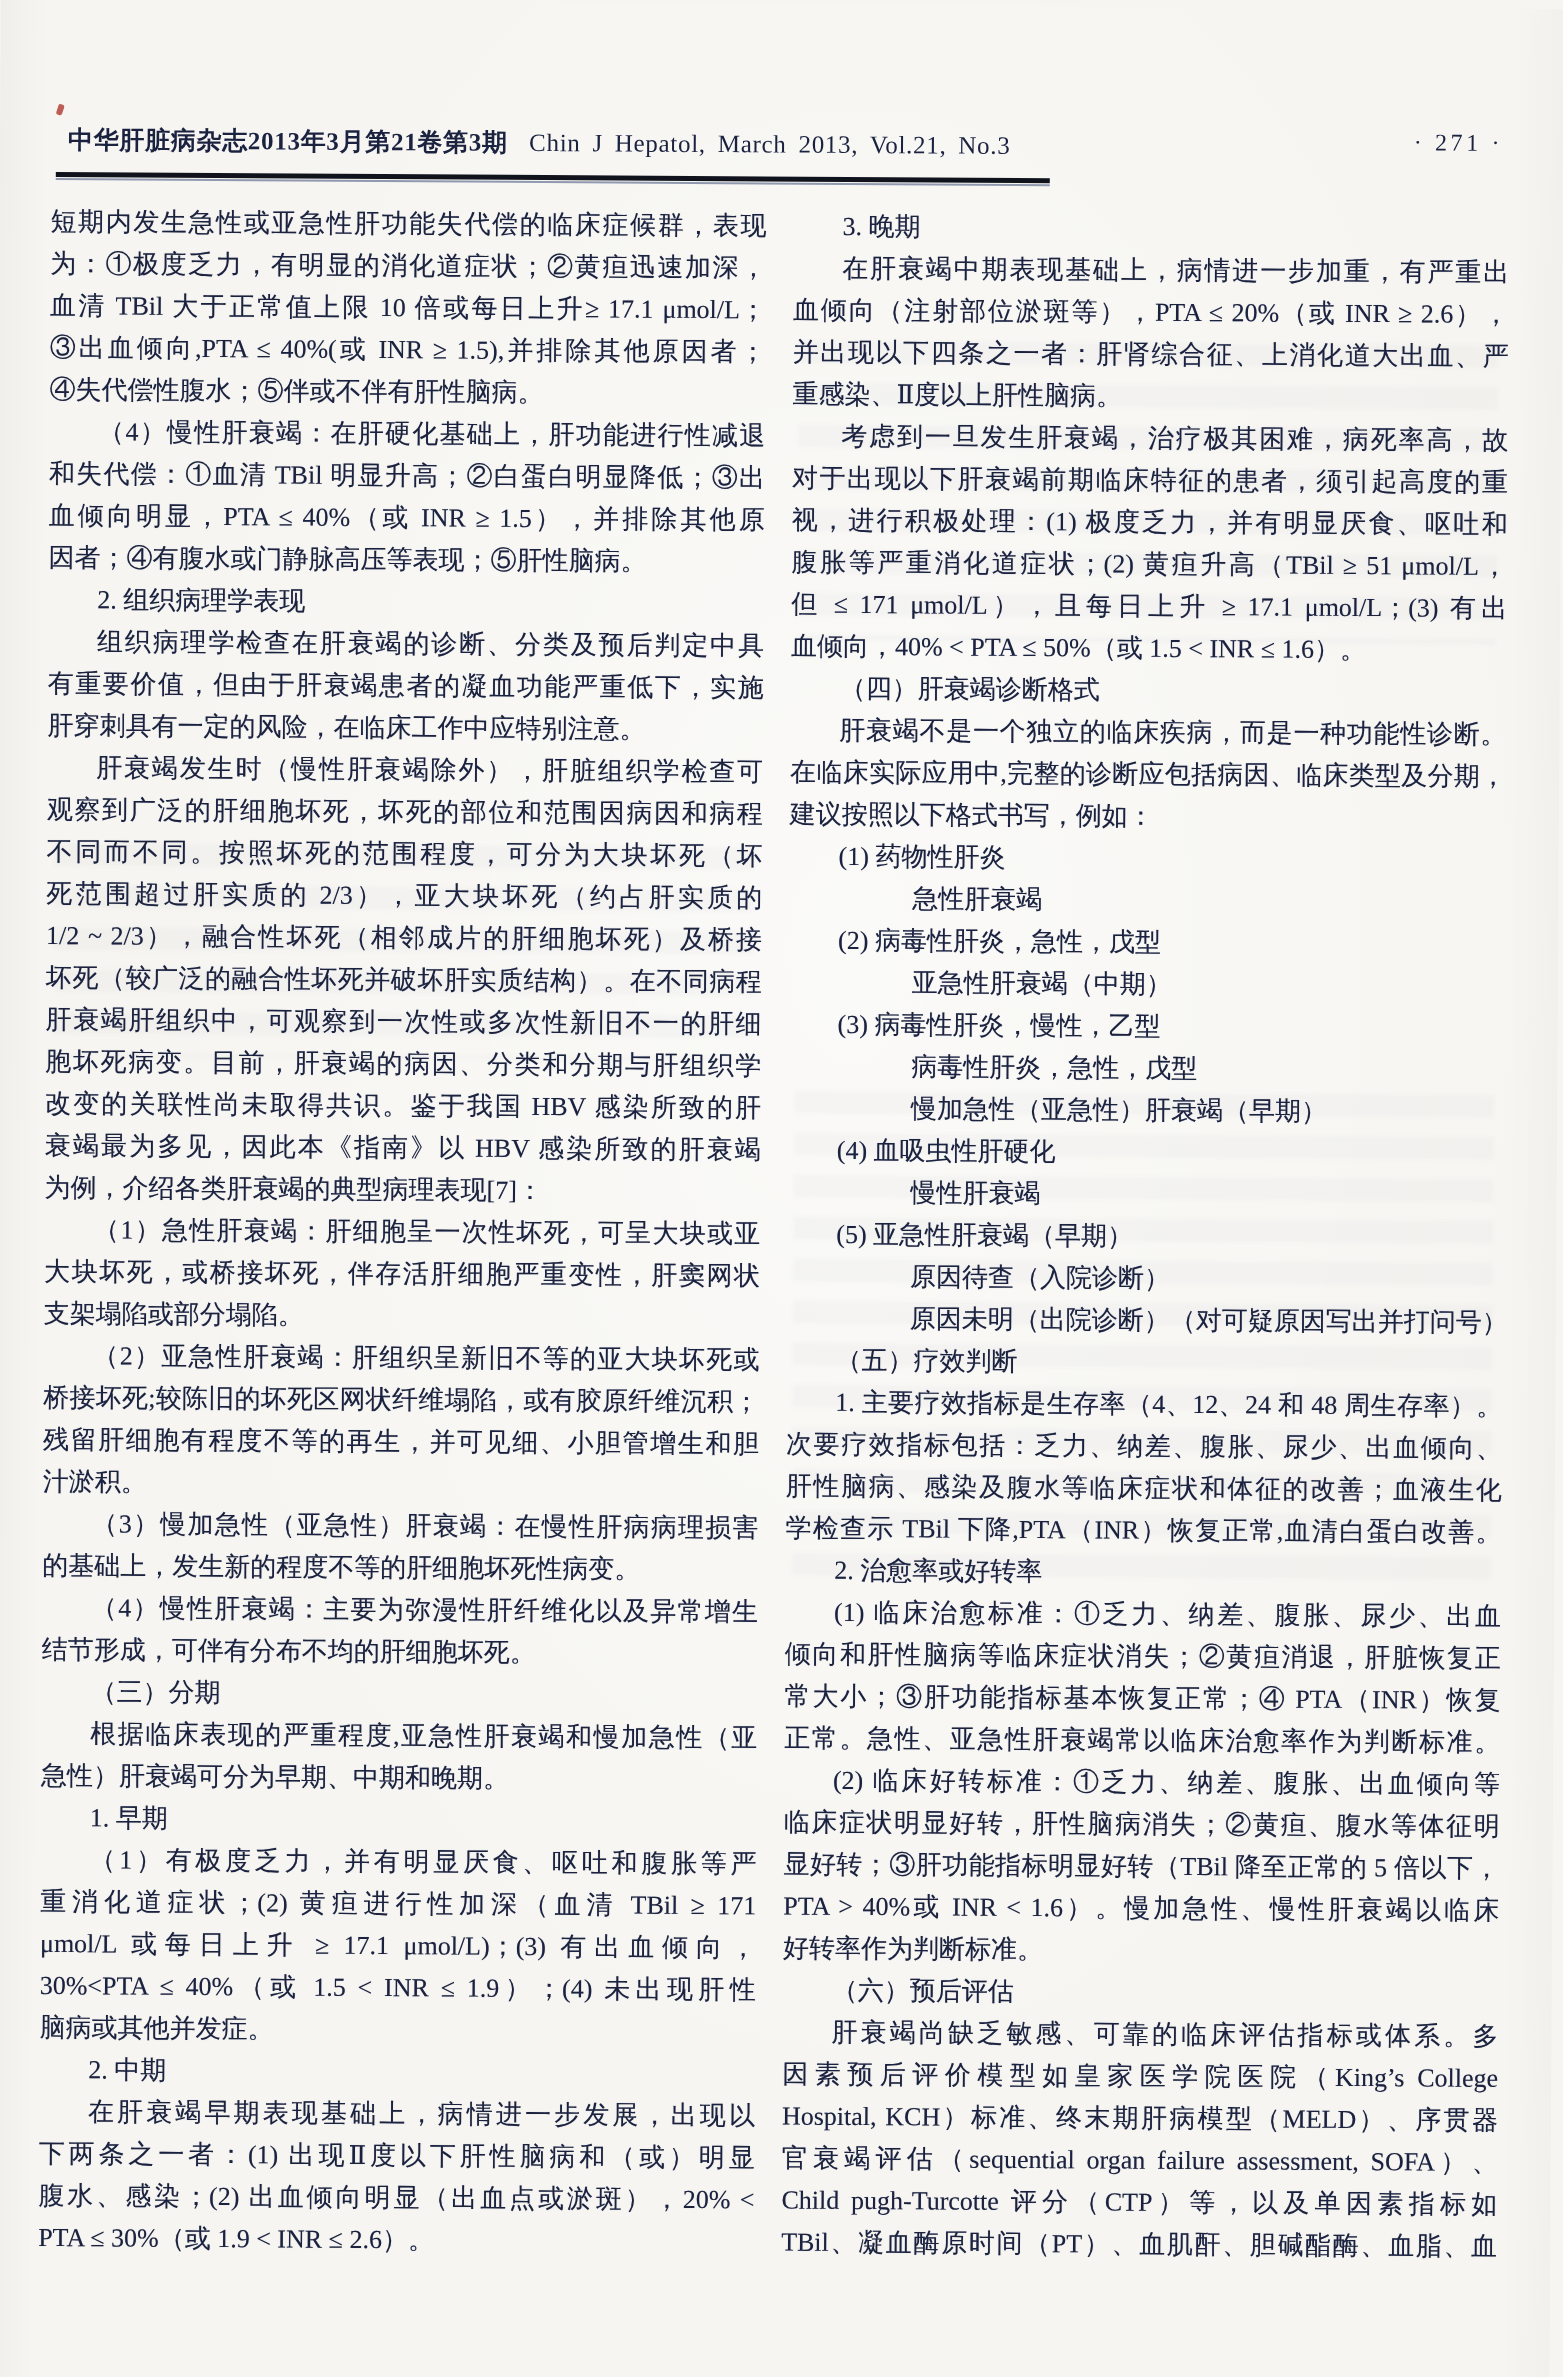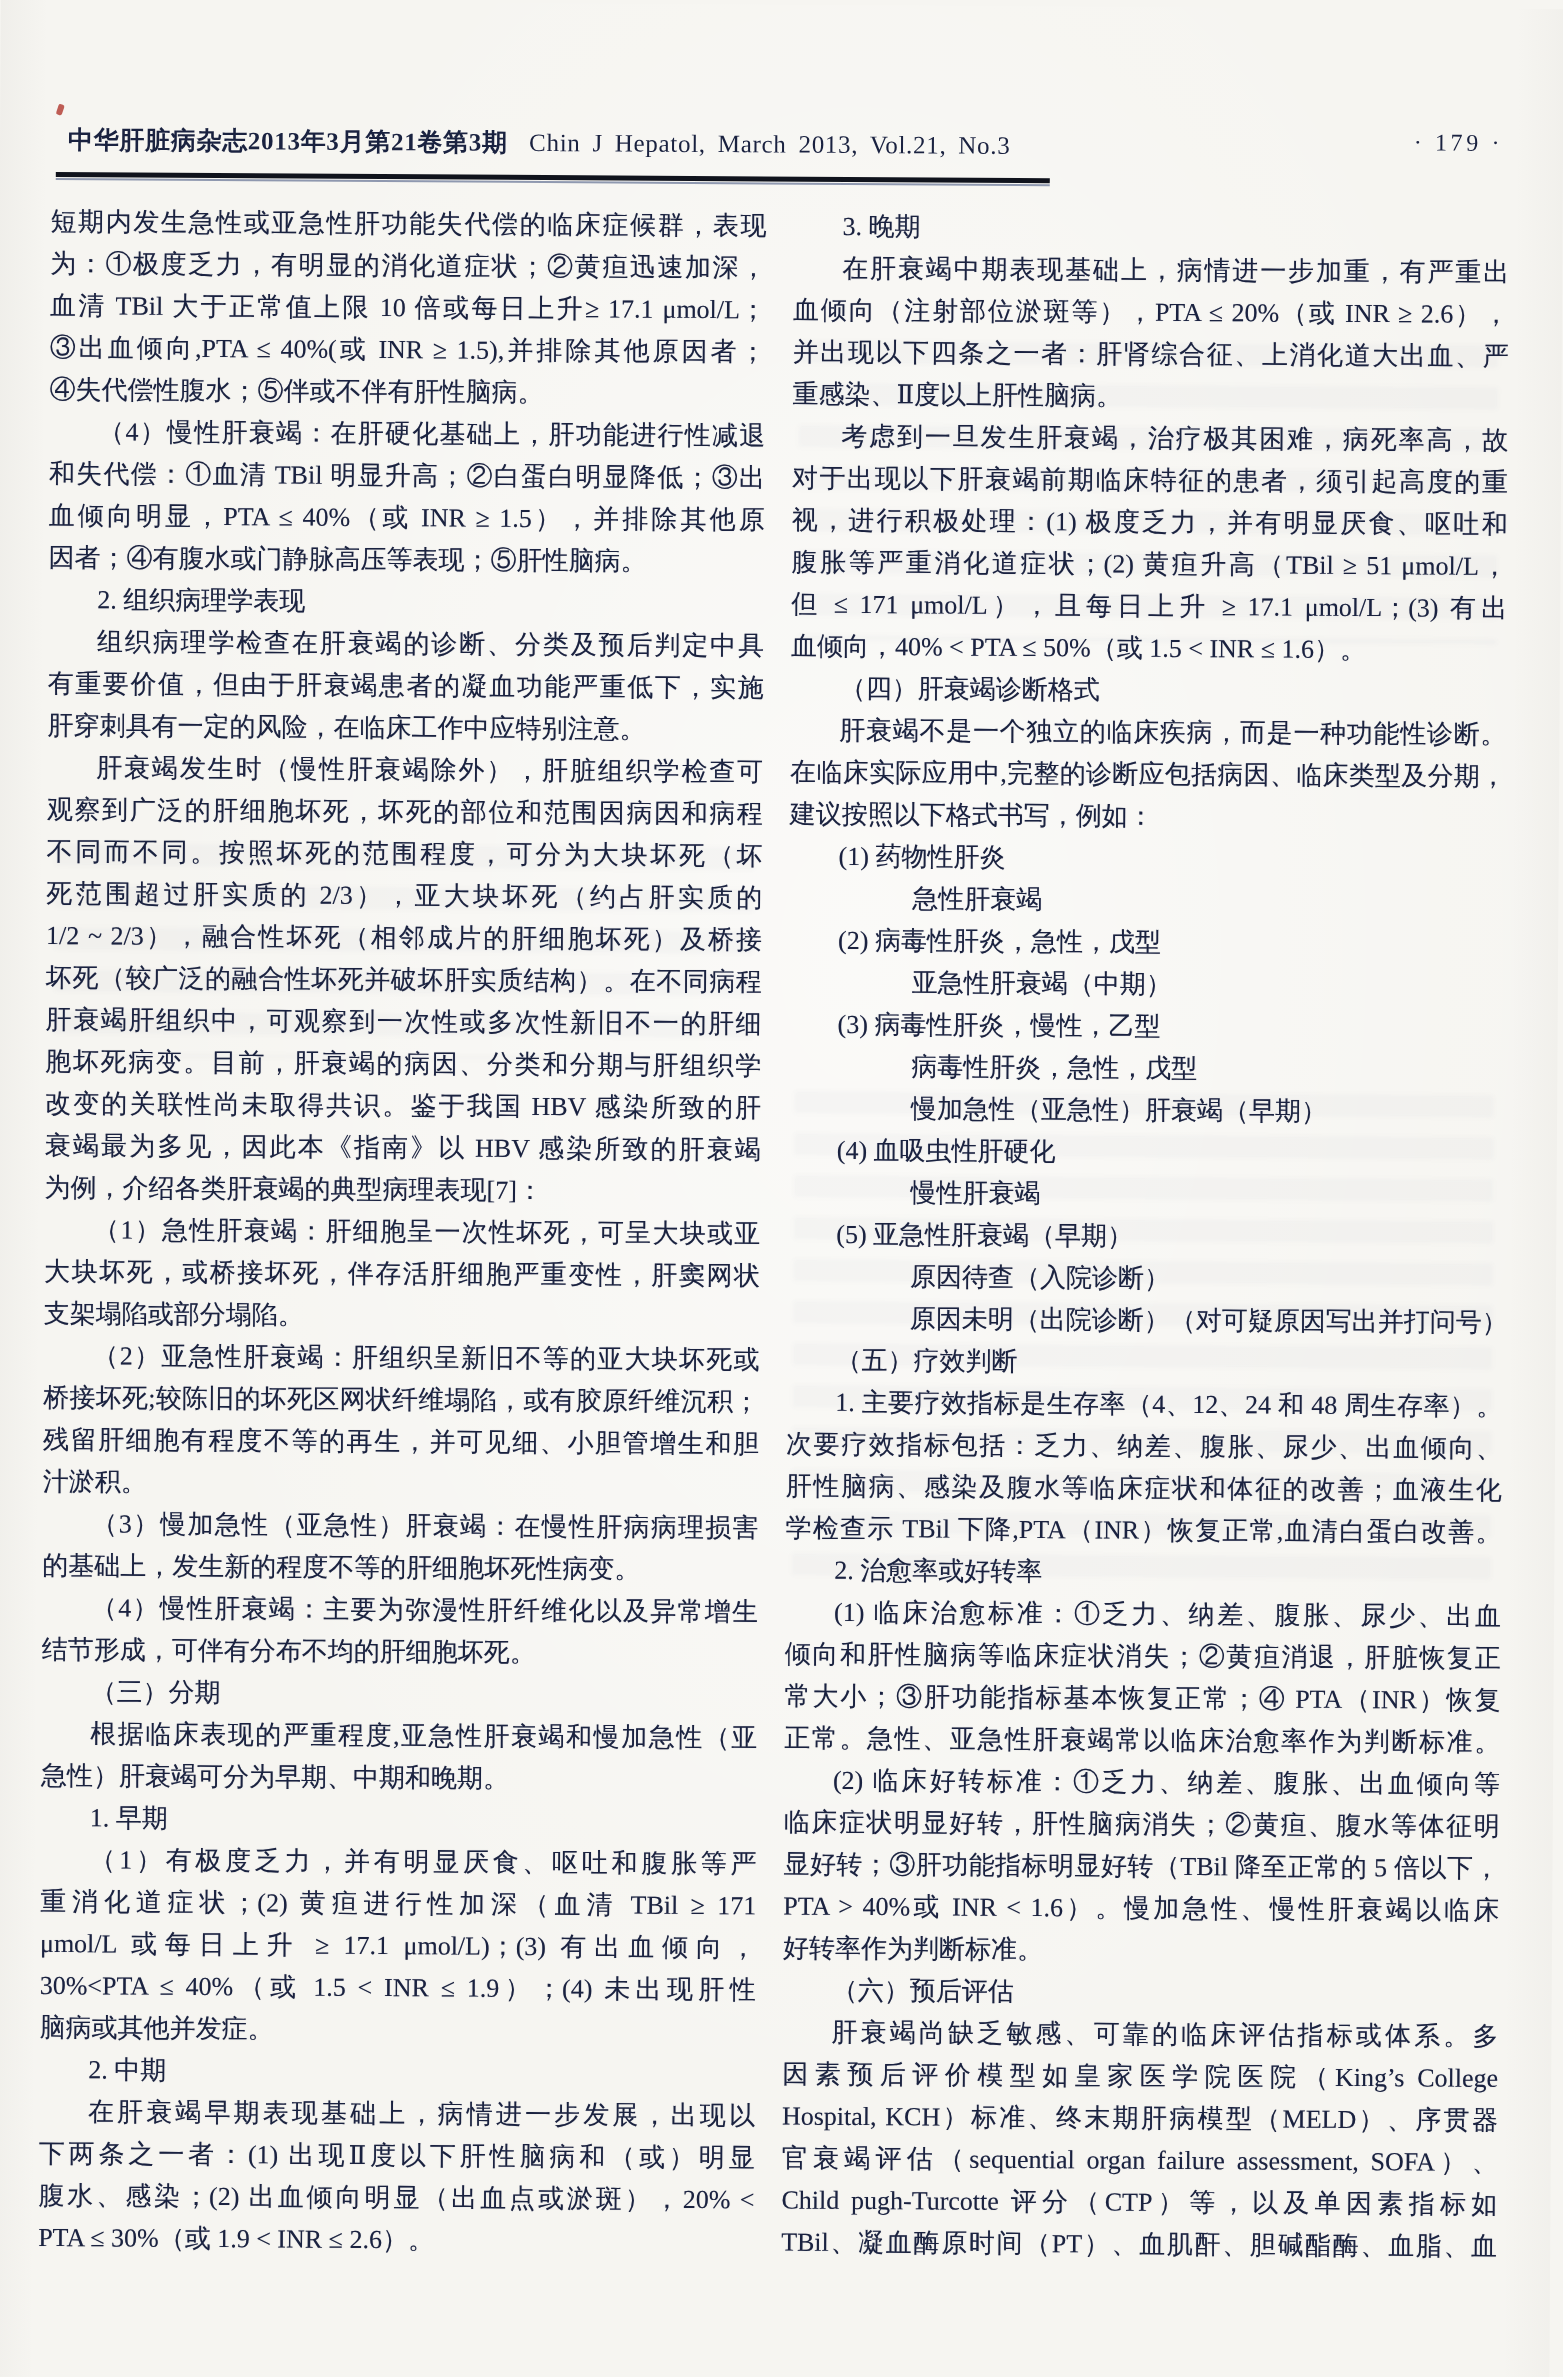--- a/index.html
+++ b/index.html
@@ -70,21 +70,21 @@
 <body>
 
 <div class="sheet">
 
   <div class="speck"></div>
 
   <div class="header-row">
     <span class="jcn">中华肝脏病杂志2013年3月第21卷第3期</span><span class="jen">Chin J Hepatol, March 2013, Vol.21, No.3</span>
   </div>
 
-  <div class="pageno">· 179 ·</div>
+  <div class="pageno">· 271 ·</div>
 
   <div class="rule"></div>
 
   <div class="ghost" style="left:800px; top:336px;  width:700px; height:300px;"></div>
   <div class="ghost" style="left:59px;   top:843px; width:700px; height:214px;"></div>
   <div class="ghost" style="left:800px; top:1086px; width:700px; height:486px;"></div>
 
   <div class="col left">
       <div class="line ind0">短期内发生急性或亚急性肝功能失代偿的临床症候群，表现</div>
       <div class="line ind0">为：①极度乏力，有明显的消化道症状；②黄疸迅速加深，</div>

